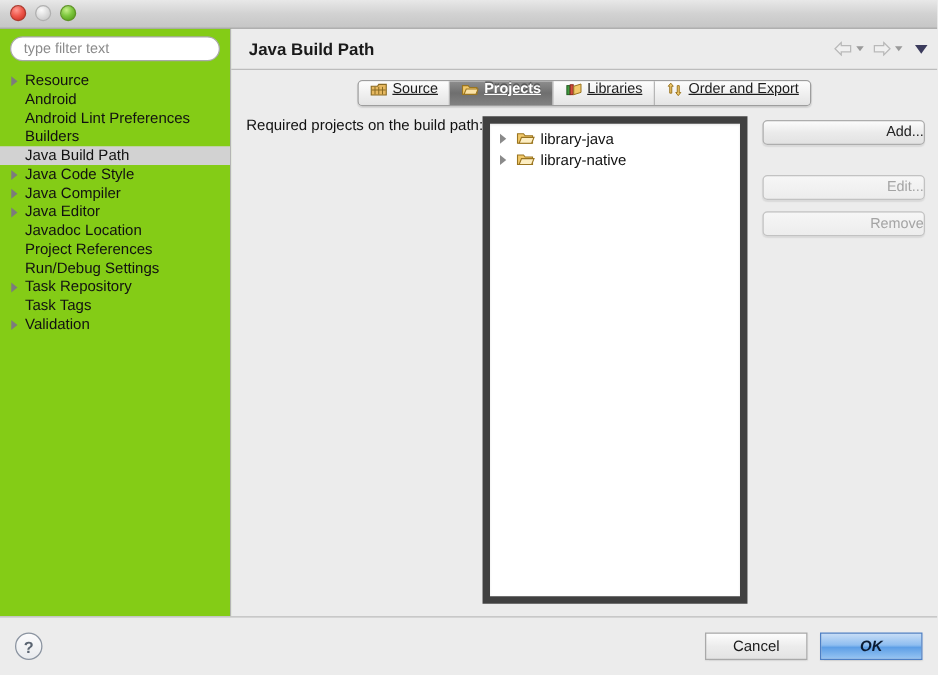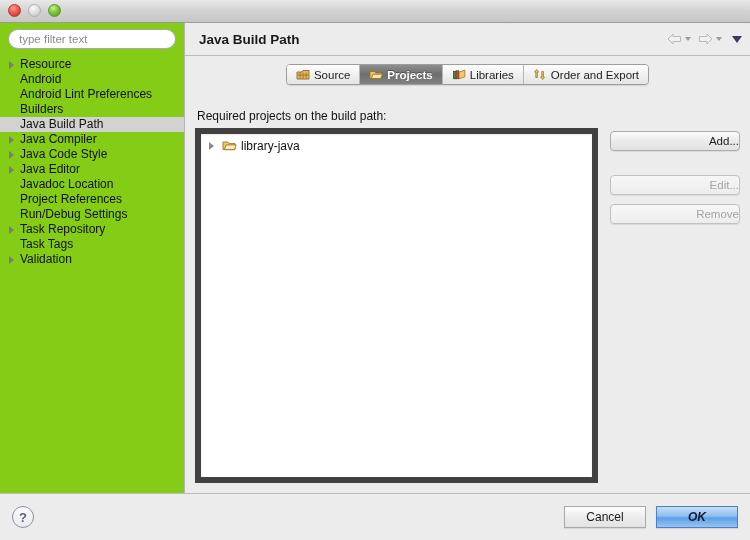--- a/index.html
+++ b/index.html
@@ -216,45 +216,44 @@
     display: flex;
     height: 19px;
     border: 1px solid #9d9d9d;
     border-radius: 4px;
     overflow: hidden;
     background: linear-gradient(to bottom, #fdfdfd 0%, #e6e6e6 100%);
     box-shadow: 0 1px 1px rgba(0,0,0,0.10);
   }
   .tab {
     display: flex;
-    align-items: center;
     gap: 4px;
     padding: 0 9px;
     font-size: 11.5px;
     color: #1d1d1d;
     border-right: 1px solid #b6b6b6;
     background: linear-gradient(to bottom, #fdfdfd 0%, #e4e4e4 100%);
     white-space: nowrap;
+    text-decoration: underline;
   }
   .tab:last-child { border-right: none; }
   .tab.active {
     background: linear-gradient(to bottom, #8e8e8e 0%, #6f6f6f 50%, #818181 100%);
     color: #ffffff;
     font-weight: bold;
     text-shadow: 0 -1px 0 rgba(0,0,0,0.35);
   }
   .tab-icon { width: 14px; height: 13px; display: block; flex: 0 0 14px; }
 
   
   .group {
     flex: 1 1 auto;
     display: flex;
-    flex-direction: column;
+    flex-direction: row;
     min-height: 0;
-    margin-top: 16px;
   }
   .group-label {
     font-size: 12px;
     color: #111;
     margin-bottom: 5px;
     padding-left: 2px;
   }
   .group-body {
     flex: 1 1 auto;
     display: flex;
@@ -411,25 +410,25 @@
           <div class="tree-item">
             <span class="twisty"></span>
             <span class="tree-label">Builders</span>
           </div>
           <div class="tree-item selected">
             <span class="twisty"></span>
             <span class="tree-label">Java Build Path</span>
           </div>
           <div class="tree-item">
             <span class="twisty has"></span>
+            <span class="tree-label">Java Code Style</span>
+          </div>
+          <div class="tree-item">
+            <span class="twisty has"></span>
             <span class="tree-label">Java Compiler</span>
-          </div>
-          <div class="tree-item">
-            <span class="twisty has"></span>
-            <span class="tree-label">Java Code Style</span>
           </div>
           <div class="tree-item">
             <span class="twisty has"></span>
             <span class="tree-label">Java Editor</span>
           </div>
           <div class="tree-item">
             <span class="twisty"></span>
             <span class="tree-label">Javadoc Location</span>
           </div>
           <div class="tree-item">
@@ -527,20 +526,30 @@
                 <div class="list-row">
                   <span class="row-twisty"></span>
                   <span style="display: flex;">
                     <svg viewBox="0 0 15 13" class="folder-icon">
                       <path d="M1 3 L5.8 3 L7.1 4.6 L13 4.6 L13 10.6 L1 10.6 Z" fill="#f2c96a" stroke="#9a7520" stroke-width="0.9"></path>
                       <path d="M2.3 10.6 L4.2 5.9 L14.2 5.9 L12.3 10.6 Z" fill="#fdeec2" stroke="#9a7520" stroke-width="0.9"></path>
                     </svg>
                   </span>
                   <span>library-java</span>
                 </div>
+                <div class="list-row">
+                  <span class="row-twisty"></span>
+                  <span style="display: flex;">
+                    <svg viewBox="0 0 15 13" class="folder-icon">
+                      <path d="M1 3 L5.8 3 L7.1 4.6 L13 4.6 L13 10.6 L1 10.6 Z" fill="#f2c96a" stroke="#9a7520" stroke-width="0.9"></path>
+                      <path d="M2.3 10.6 L4.2 5.9 L14.2 5.9 L12.3 10.6 Z" fill="#fdeec2" stroke="#9a7520" stroke-width="0.9"></path>
+                    </svg>
+                  </span>
+                  <span>library-native</span>
+                </div>
               </div>
             <div class="side-buttons" id="side-buttons">
                 <div class="btn btn-gap-lg">Add...</div>
                 <div class="btn disabled btn-gap-sm">Edit...</div>
                 <div class="btn disabled">Remove</div>
               </div>
           </div>
         </div>
 
       </div>

